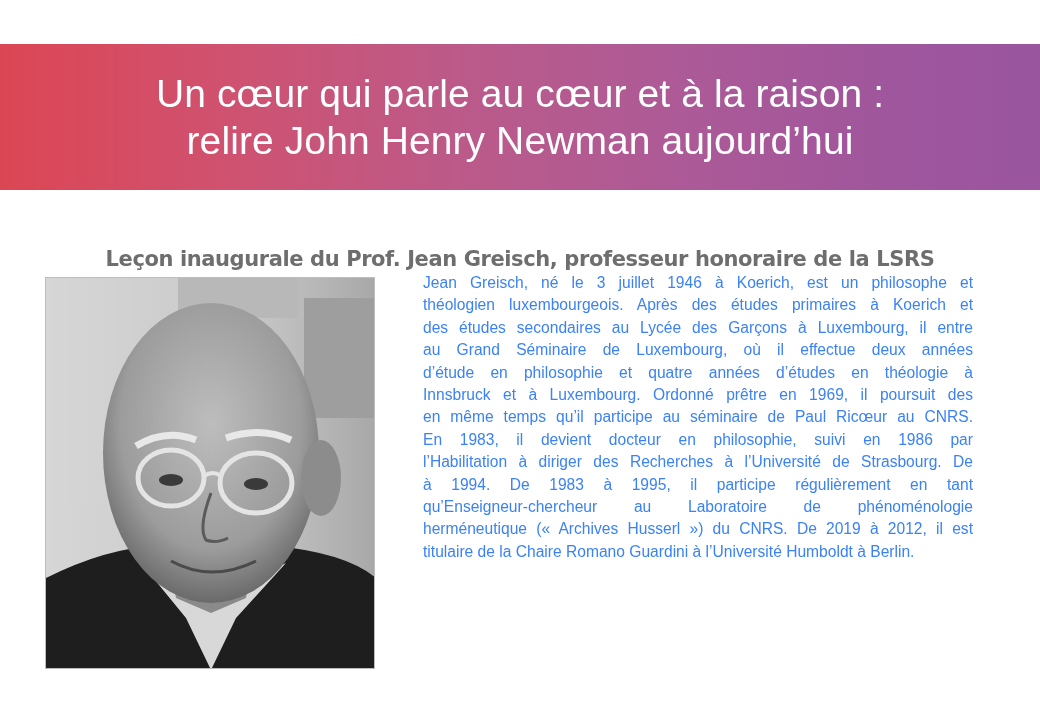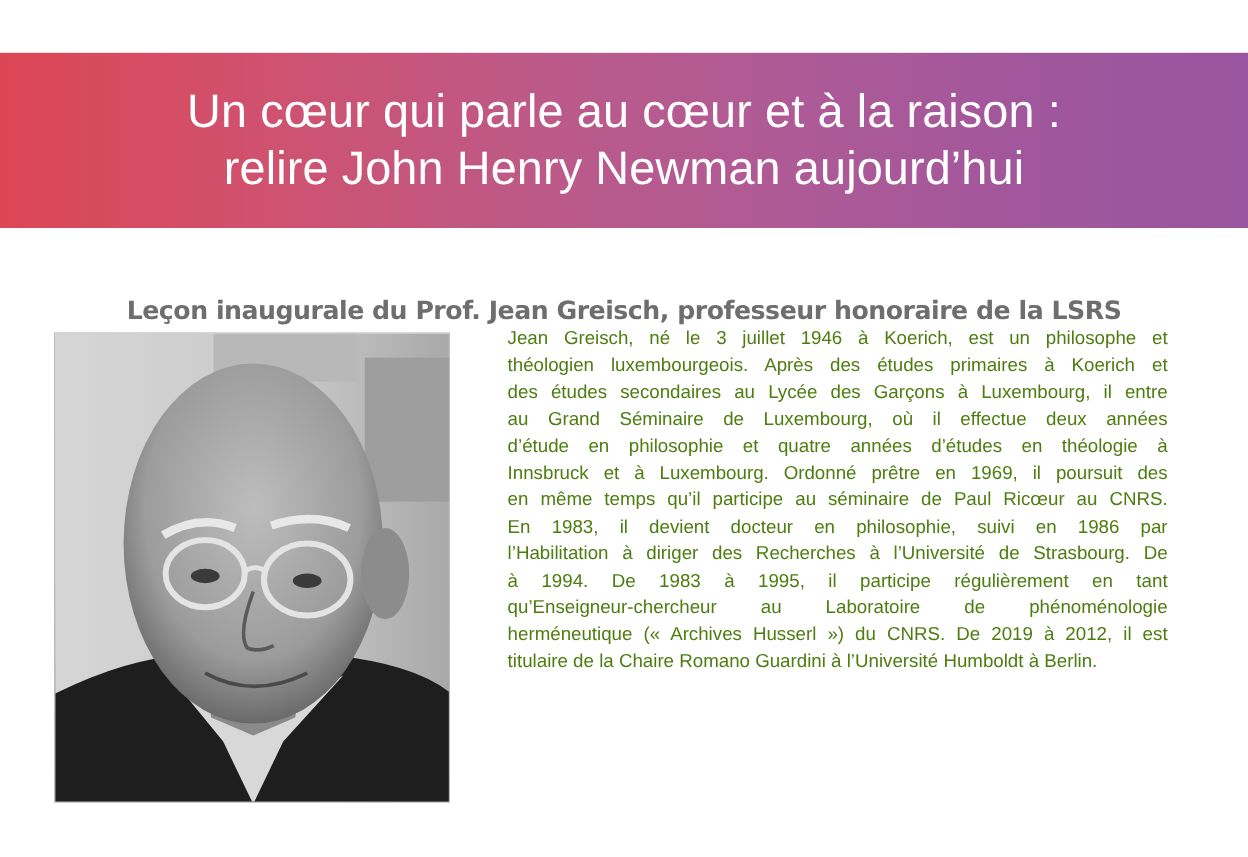--- a/index.html
+++ b/index.html
@@ -18,21 +18,21 @@
     font-family:"DejaVu Sans", sans-serif; letter-spacing:-0.4px;margin-top:20px;
   }
   .photo {
     position:absolute; left:45px; top:277px; width:330px; height:392px;
     background: linear-gradient(180deg, #cfcfcf 0%, #c8c8c8 40%, #9a9a9a 70%, #3a3a3a 100%);
     overflow:hidden; border:1px solid #bdbdbd; box-sizing:border-box;
   }
   .photo svg { display:block; }
   .bio {
     position:absolute; left:423px; top:272px; width:550px;
-    font-size:15.6px; line-height:22.4px; color:#4d7c0f; text-align:justify;
+    font-size:15.6px; line-height:22.4px; color:#3b82f6; text-align:justify;
   }
   .bio .ln { display:block; text-align:justify; text-align-last:justify; white-space:nowrap; }
   .bio .ln.last { text-align-last:left; }
 </style>
 </head>
 <body>
 
 <div class="banner">
   <div class="line">Un cœur qui parle au cœur et à la raison :</div>
   <div class="line">relire John Henry Newman aujourd’hui</div>

